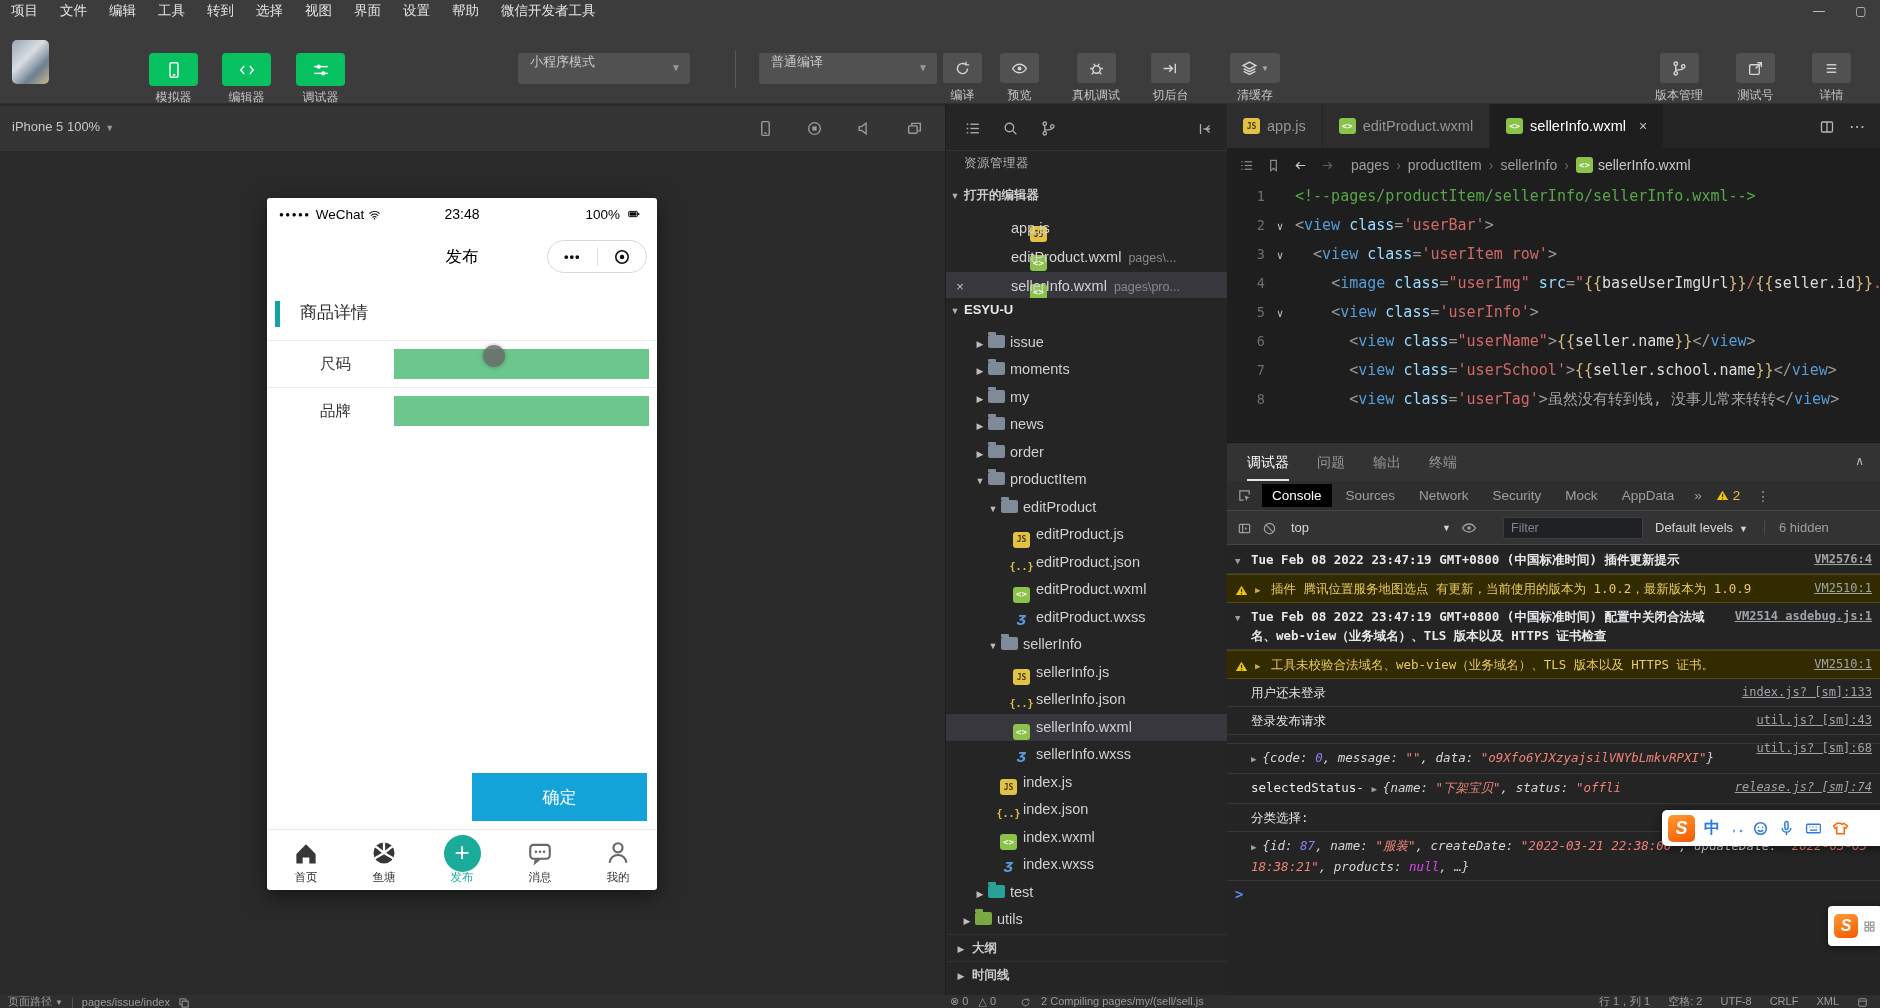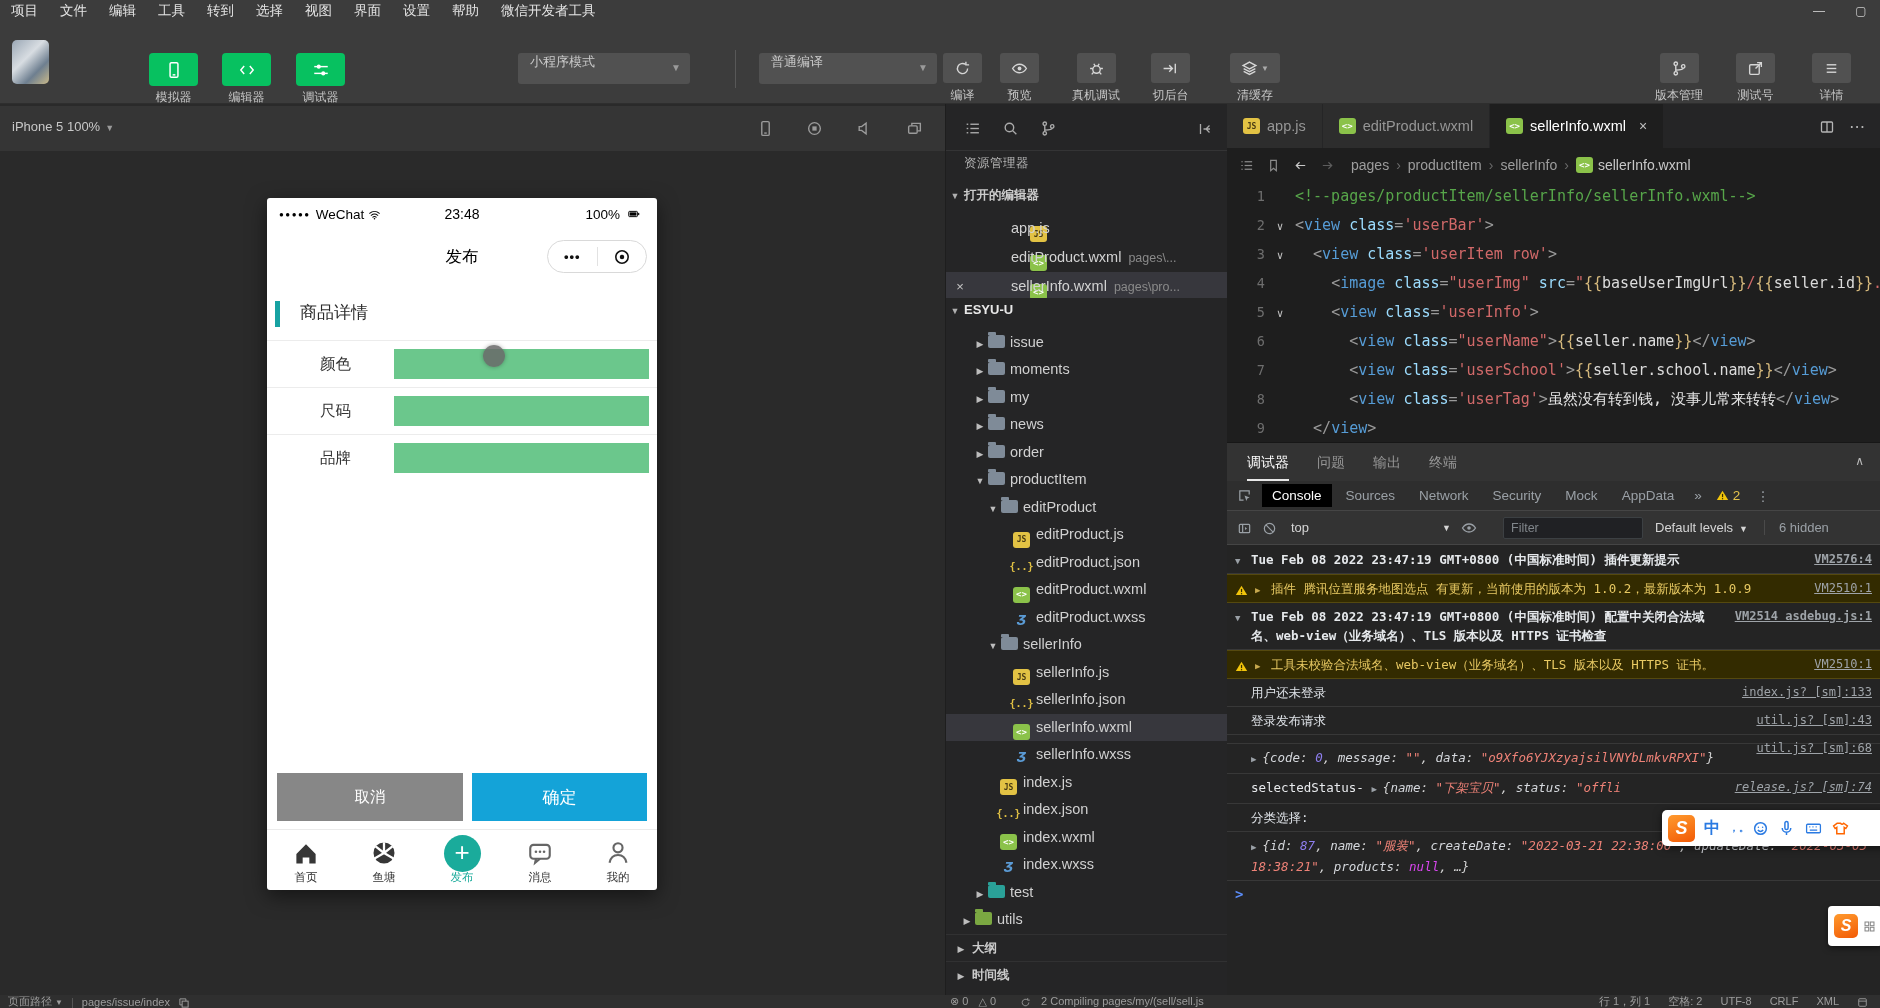--- a/index.html
+++ b/index.html
@@ -108,21 +108,21 @@
   #breadcrumb .bc-ic { margin-left:12px; color:#8b8b8b; }
   #breadcrumb .bc-sep { margin:0 7px; color:#6a6a6a; }
   #breadcrumb .crumbs { margin-left:16px; display:flex; align-items:center; }
   #breadcrumb .bc-file { color:#c8c8c8; display:flex; align-items:center; gap:5px; }
   #code { position:absolute; left:0; top:78px; width:100%; height:260px; overflow:hidden; font-family:"DejaVu Sans Mono",monospace; font-size:15px; }
   .cline { height:29px; line-height:29px; white-space:pre; }
   .cline .lnum { display:inline-block; width:38px; text-align:right; color:#6e6e6e; font-size:13.5px; }
   .cline .fold { display:inline-block; width:30px; text-align:center; color:#c0c0c0; font-size:11px; }
   .tk-cm { color:#57a64a; } .tk-p { color:#9a9a9a; } .tk-tag { color:#569cd6; }
   .tk-at { color:#9cdcfe; } .tk-st { color:#d16969; } .tk-br { color:#d7ba7d; }
-  .tk-ex { color:#dcdcdc; } .tk-tx { color:#e5e5e5; } .tk-d { color:#d4d4d4; }
+  .tk-ex { color:#dcdcdc; } .tk-tx { color:#a3a3a3; } .tk-d { color:#d4d4d4; }
 
   
   #devtools { position:absolute; left:0; top:338px; width:653px; height:553px; background:#242424; border-top:1px solid #171717; }
   #dbg-tabs { position:relative; height:38px; background:#333333; display:flex; align-items:center; gap:28px; padding-left:20px; }
   .dbg-tab { font-size:14px; color:#969696; height:38px; line-height:38px; }
   .dbg-tab.active { color:#ffffff; border-bottom:2px solid #e8e8e8; }
   #dbg-collapse { position:absolute; right:16px; top:11px; color:#bbbbbb; font-size:12px; }
   #dt-tabs { height:30px; background:#2e2e2e; border-bottom:1px solid #454545; display:flex; align-items:center; font-size:13.5px; color:#9aa0a6; }
   #dt-tabs .dt-inspect { margin:0 10px 0 10px; color:#9aa0a6; }
   .dt-tab { padding:4px 10px; margin-right:4px; }
@@ -337,37 +337,30 @@
                   <circle cx="8" cy="8" r="2" fill="#111" stroke="none"></circle>
                 </svg></span>
           </span>
         </div>
         <div id="p-section">
           <span id="p-section-bar"></span>
           <span id="p-section-title">商品详情</span>
         </div>
         <div id="p-form">
             <div class="p-row">
-              <span class="p-row-label">颜色</span>
-              <div class="p-row-field">
-                <span id="p-caret"></span>
-              </div>
-            </div>
-            <div class="p-row">
               <span class="p-row-label">尺码</span>
               <div class="p-row-field"></div>
             </div>
             <div class="p-row">
               <span class="p-row-label">品牌</span>
               <div class="p-row-field"></div>
             </div>
           </div>
         <div id="p-touch"></div>
         <div id="p-buttons">
-          <button id="p-cancel">取消</button>
           <button id="p-confirm">确定</button>
         </div>
         <div id="p-tabbar">
             <div class="p-tab">
               <div class="p-tab-ic">
                 <svg class="ic" width="28" height="28" viewBox="0 0 16 16">
                   <path d="M2.5 8.5 8 3l5.5 5.5V14H9.9v-3.4H6.1V14H2.5z" fill="currentColor" stroke="none"></path>
                 </svg>
               </div>
               <div class="p-tab-label">首页</div>
@@ -543,21 +536,20 @@
         </div>
       <div id="code">
           <div class="cline"><span class="lnum">1</span><span class="fold"></span><span class="tk-cm">&lt;!--pages/productItem/sellerInfo/sellerInfo.wxml--&gt;</span></div>
           <div class="cline"><span class="lnum">2</span><span class="fold">∨</span><span class="tk-p">&lt;</span><span class="tk-tag">view</span><span class="tk-d"> </span><span class="tk-at">class</span><span class="tk-p">=</span><span class="tk-st">'userBar'</span><span class="tk-p">&gt;</span></div>
           <div class="cline"><span class="lnum">3</span><span class="fold">∨</span><span class="tk-d">  </span><span class="tk-p">&lt;</span><span class="tk-tag">view</span><span class="tk-d"> </span><span class="tk-at">class</span><span class="tk-p">=</span><span class="tk-st">'userItem row'</span><span class="tk-p">&gt;</span></div>
           <div class="cline"><span class="lnum">4</span><span class="fold"></span><span class="tk-d">    </span><span class="tk-p">&lt;</span><span class="tk-tag">image</span><span class="tk-d"> </span><span class="tk-at">class</span><span class="tk-p">=</span><span class="tk-st">"userImg"</span><span class="tk-d"> </span><span class="tk-at">src</span><span class="tk-p">=</span><span class="tk-st">"</span><span class="tk-br">{{</span><span class="tk-ex">baseUserImgUrl</span><span class="tk-br">}}</span><span class="tk-st">/</span><span class="tk-br">{{</span><span class="tk-ex">seller.id</span><span class="tk-br">}}</span><span class="tk-st">.jpg"</span></div>
           <div class="cline"><span class="lnum">5</span><span class="fold">∨</span><span class="tk-d">    </span><span class="tk-p">&lt;</span><span class="tk-tag">view</span><span class="tk-d"> </span><span class="tk-at">class</span><span class="tk-p">=</span><span class="tk-st">'userInfo'</span><span class="tk-p">&gt;</span></div>
           <div class="cline"><span class="lnum">6</span><span class="fold"></span><span class="tk-d">      </span><span class="tk-p">&lt;</span><span class="tk-tag">view</span><span class="tk-d"> </span><span class="tk-at">class</span><span class="tk-p">=</span><span class="tk-st">"userName"</span><span class="tk-p">&gt;</span><span class="tk-br">{{</span><span class="tk-ex">seller.name</span><span class="tk-br">}}</span><span class="tk-p">&lt;/</span><span class="tk-tag">view</span><span class="tk-p">&gt;</span></div>
           <div class="cline"><span class="lnum">7</span><span class="fold"></span><span class="tk-d">      </span><span class="tk-p">&lt;</span><span class="tk-tag">view</span><span class="tk-d"> </span><span class="tk-at">class</span><span class="tk-p">=</span><span class="tk-st">'userSchool'</span><span class="tk-p">&gt;</span><span class="tk-br">{{</span><span class="tk-ex">seller.school.name</span><span class="tk-br">}}</span><span class="tk-p">&lt;/</span><span class="tk-tag">view</span><span class="tk-p">&gt;</span></div>
           <div class="cline"><span class="lnum">8</span><span class="fold"></span><span class="tk-d">      </span><span class="tk-p">&lt;</span><span class="tk-tag">view</span><span class="tk-d"> </span><span class="tk-at">class</span><span class="tk-p">=</span><span class="tk-st">'userTag'</span><span class="tk-p">&gt;</span><span class="tk-tx">虽然没有转到钱, 没事儿常来转转</span><span class="tk-p">&lt;/</span><span class="tk-tag">view</span><span class="tk-p">&gt;</span></div>
-          <div class="cline"><span class="lnum">9</span><span class="fold"></span><span class="tk-d">  </span><span class="tk-p">&lt;/</span><span class="tk-tag">view</span><span class="tk-p">&gt;</span></div>
         </div>
 
       <div id="devtools">
         <div id="dbg-tabs">
             <span class="dbg-tab active">调试器</span>
             <span class="dbg-tab">问题</span>
             <span class="dbg-tab">输出</span>
             <span class="dbg-tab">终端</span>
             <span id="dbg-collapse">∧</span>
           </div>

